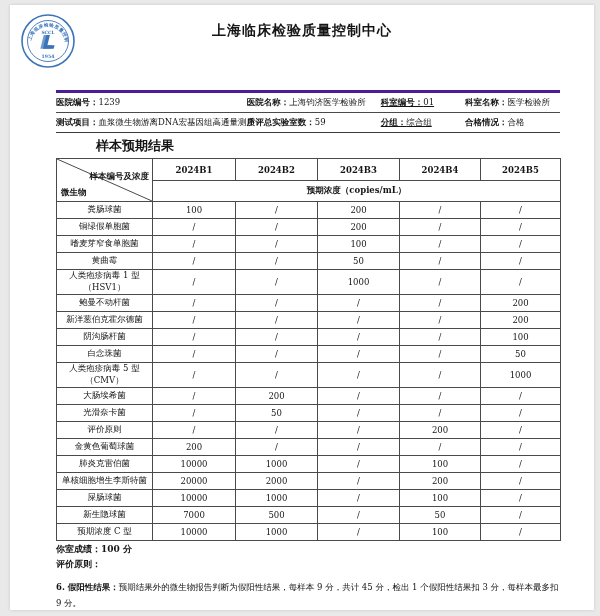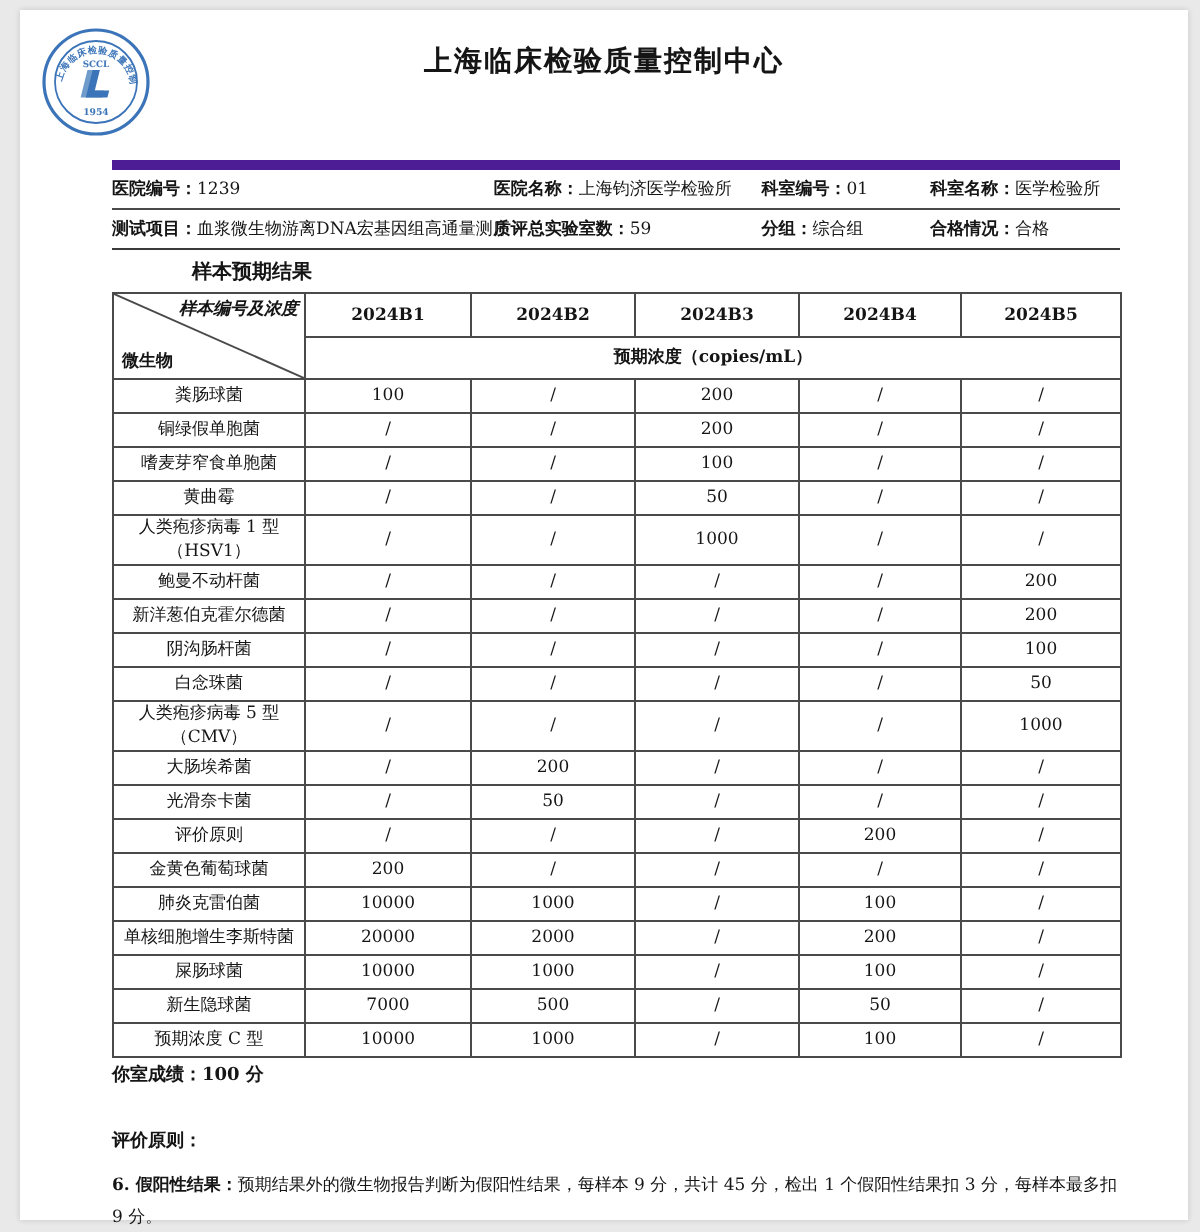--- a/index.html
+++ b/index.html
@@ -19,54 +19,54 @@
     letter-spacing:1px;
   }
   .subtitle{
     text-align:center;margin-top:9px;font-size:11.5px;font-weight:bold;
     letter-spacing:.3px;
   }
   .content{margin-left:46px;width:504px;}
   
   .info-table{
     width:504px;border-collapse:collapse;table-layout:fixed;
-    border-top:5px solid #4c1d95;border-bottom:1.6px solid #3a3a3a;
-    margin-top:13px;
+    border-top:3px solid #4c1d95;border-bottom:1.6px solid #3a3a3a;
+    margin-top:23px;
   }
   .info-table td{
     height:19px;font-size:8.5px;white-space:nowrap;overflow:visible;
     padding:0;vertical-align:middle;
   }
   .info-table tr:first-child td{border-bottom:1px solid #4a4a4a;}
   .info-table b{font-weight:bold;}
-  .c1{width:181px;} .c2{width:127px;} .c3{width:80px;} .c4{width:90px;}
+  .c1{width:181px;} .c2{width:127px;} .c3{width:80px;text-decoration:underline;} .c4{width:90px;}
   
-  .section-label{font-size:10px;font-weight:bold;margin-top:4px;padding-left:40px;}
+  .section-label{font-size:13px;font-weight:bold;margin-top:4px;padding-left:40px;}
   
   .sample-table{
     width:504px;border-collapse:collapse;table-layout:fixed;margin-top:3px;
   }
   .sample-table th,.sample-table td{
     border:1px solid #4a4a4a;font-size:8.5px;text-align:center;
     padding:0;vertical-align:middle;font-weight:normal;
   }
   .sample-table thead th{font-weight:bold;height:21px;}
   .sample-table .subhead td{font-weight:bold;height:20px;}
   .sample-table tbody td{height:16px;}
   .corner-cell{position:relative;width:96px;padding:0;}
   .corner-cell .diag{position:absolute;inset:0;width:100%;height:100%;}
   .corner-top{
-    position:absolute;top:2px;right:3px;font-size:8.5px;font-weight:bold;font-style:italic;
+    position:absolute;top:12px;right:3px;font-size:8.5px;font-weight:bold;
   }
   .corner-bottom{
     position:absolute;bottom:2px;left:4px;font-size:8.5px;font-weight:bold;text-align:center;
   }
   
   .score-line{margin-top:2px;font-size:9px;font-weight:bold;}
-  .principles-heading{margin-top:20px;font-size:9px;font-weight:bold;}
+  .principles-heading{margin-top:2px;font-size:9px;font-weight:bold;}
   .principle{margin-top:8px;font-size:8.5px;line-height:1.9;}
   .principle b{font-weight:bold;}
 </style>
 </head>
 <body>
 
 <div class="sheet">
 
   <div class="header">
     <svg class="logo" viewBox="0 0 56 56">

